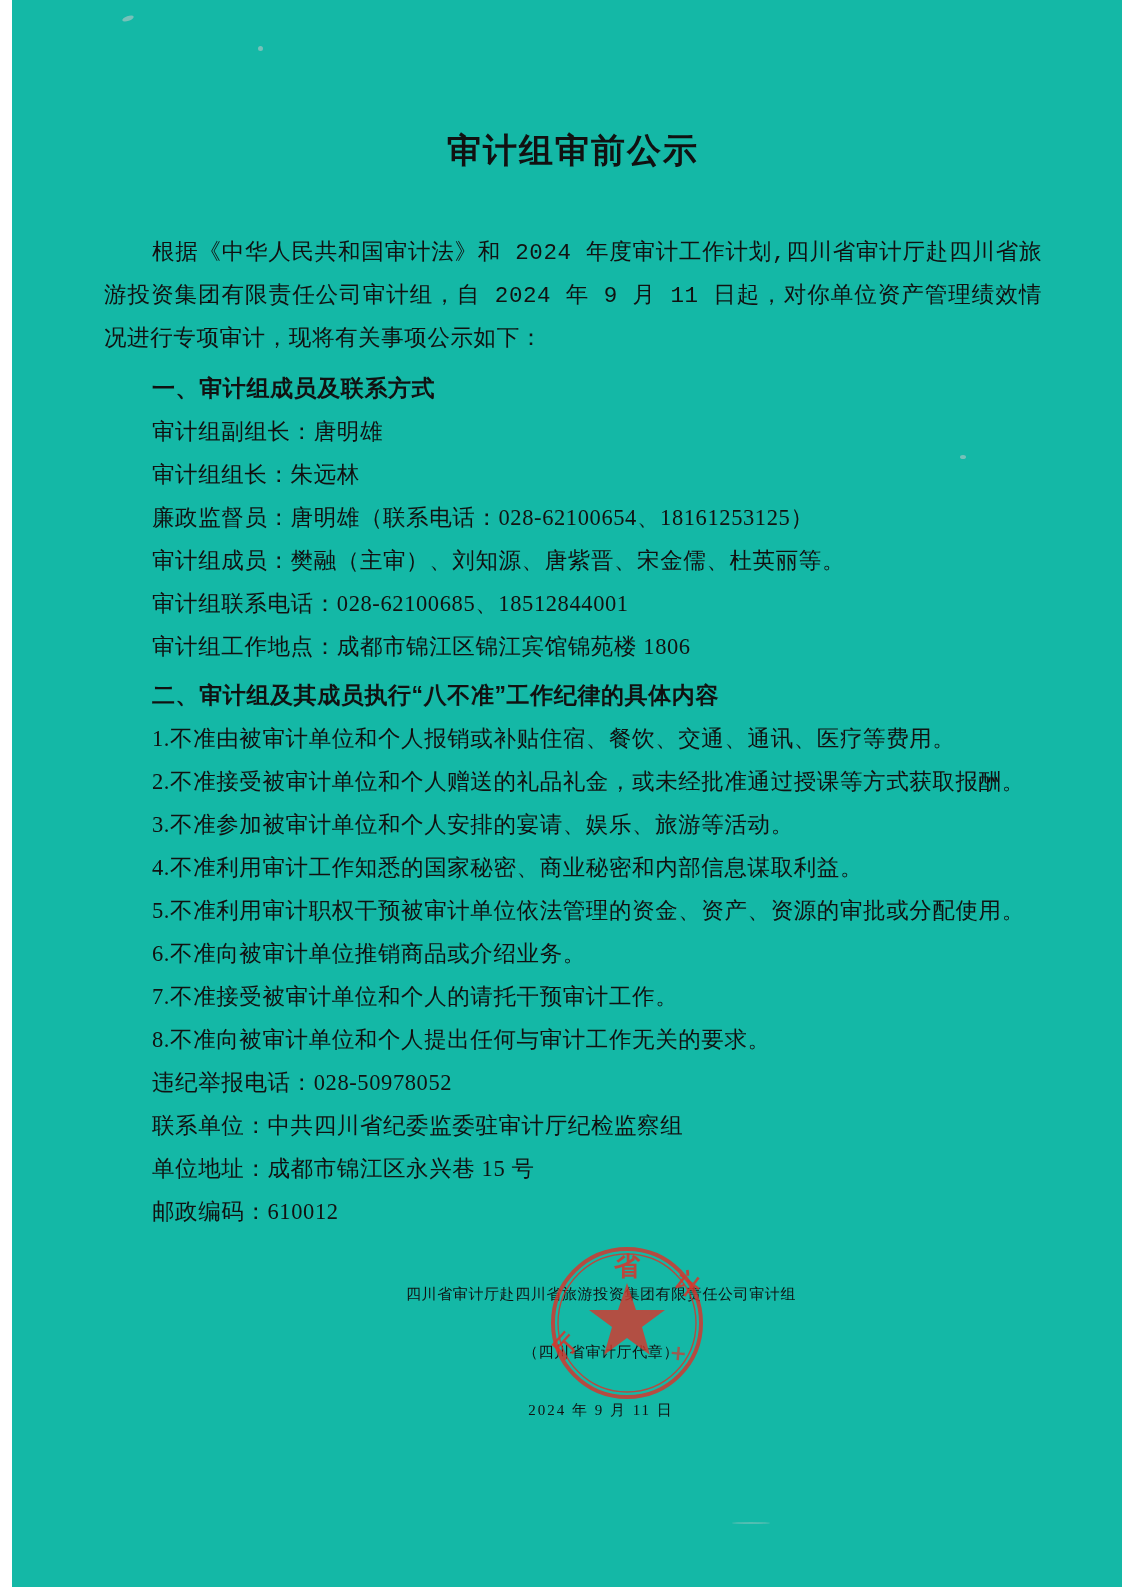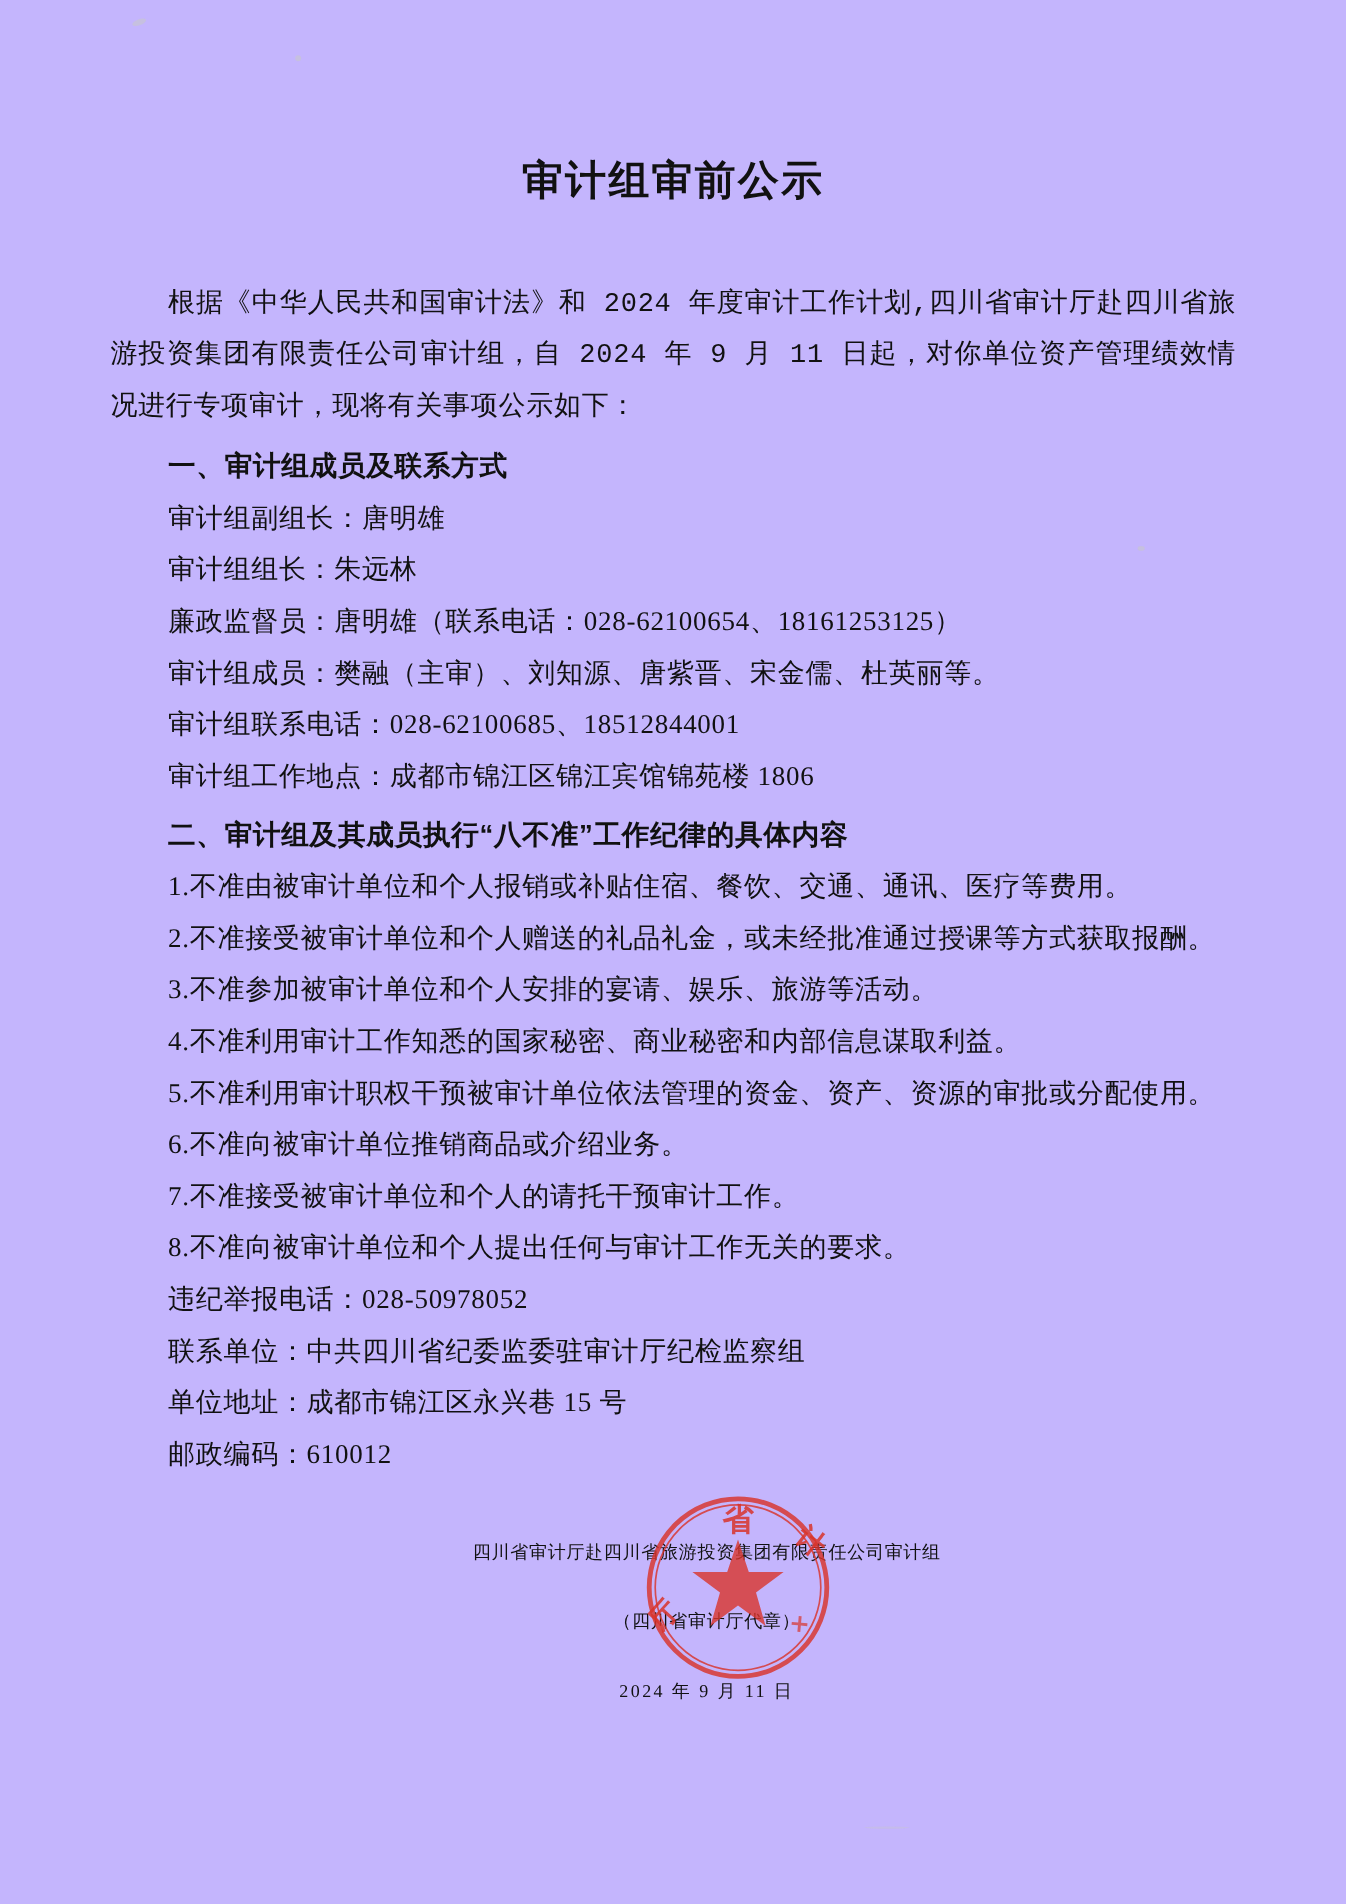--- a/index.html
+++ b/index.html
@@ -12,21 +12,22 @@
     height: 1587px;
     position: relative;
     font-family: "Liberation Serif", "DejaVu Serif", serif;
     color: #111111;
     overflow: hidden;
   }
 
   .page {
     position: absolute;
     inset: 0;
-    background: #c4b5fd;
+    background: #14b8a6;
+    margin-left: 12px;
   }
 
   
   .speck {
     position: absolute;
     background: #c9c9c9;
     opacity: .55;
     border-radius: 50%;
   }
 

